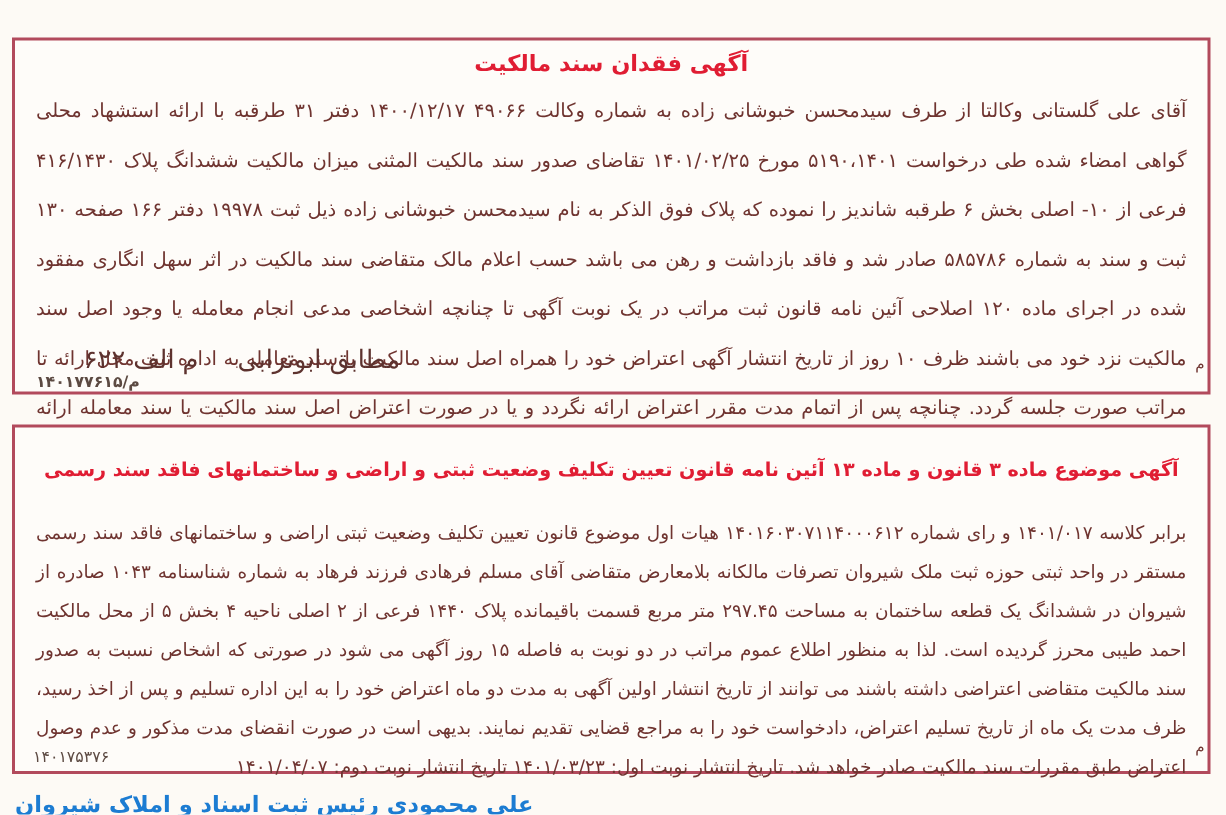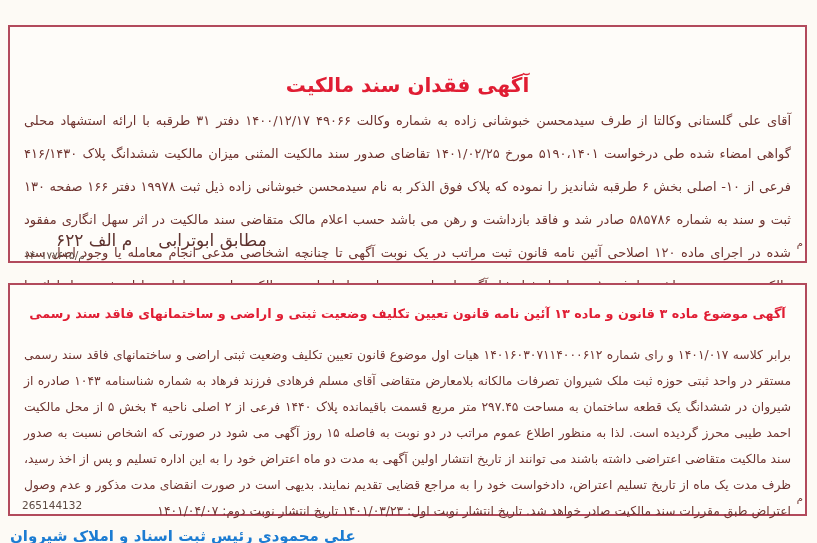--- a/index.html
+++ b/index.html
@@ -15,42 +15,42 @@
     border:2px solid #b24a5c;
     background:#fefcf9;
   }
   .box-1{ top:25px;  height:238px; }
   .box-2{ top:283px; height:233px; }
 
   .notice-title{
     text-align:center; font-weight:bold;
     color:#e01d33;
   }
-  .box-1 .notice-title{ font-size:20px; padding-top:6px; letter-spacing:.5px;margin-top:40px; }
+  .box-1 .notice-title{ font-size:15px; padding-top:6px; letter-spacing:.5px; }
   .box-2 .notice-title{ font-size:12.8px; padding-top:7px;margin-top:14px; }
 
   .notice-body{
     direction:rtl; unicode-bidi:embed;
     text-align:justify;
     color:#6f3430;
     padding:0 14px;
   }
   .box-1 .notice-body{ margin-top:7px; font-size:13px;   line-height:33px; }
   .box-2 .notice-body{ margin-top:21px; font-size:12.3px; line-height:26px;   }
 
   .sig-row-1{
     position:absolute; bottom:11px; left:46px;
     display:flex; direction:ltr; gap:26px;
     color:#5d322e; font-size:17px; white-space:nowrap;
   }
   .ref-number{
     position:absolute; color:#5c4a42; font-size:10.5px;
     direction:ltr; white-space:nowrap;
   }
-  .box-1 .ref-number{ left:14px; bottom:0px; }
+  .box-1 .ref-number{ left:14px; bottom:0px;font-weight:bold; }
   .box-2 .ref-number{ left:12px; bottom:3px; }
 
   .edge-mark{
     position:absolute; right:2px; font-size:10px; color:#6f3430;
   }
   .box-1 .edge-mark{ bottom:12px; }
   .box-2 .edge-mark{ bottom:10px; }
 
   .sig-blue{
     text-align:left; font-weight:bold;
@@ -78,18 +78,18 @@
     <span class="edge-mark">م</span>
   </section>
 
   <section class="notice-box box-2">
     <h1 class="notice-title">آگهی موضوع ماده ۳ قانون و ماده ۱۳ آئین نامه قانون تعیین تکلیف وضعیت ثبتی و اراضی و ساختمانهای فاقد سند رسمی</h1>
 
     <p class="notice-body">برابر کلاسه ۱۴۰۱/۰۱۷ و رای شماره ۱۴۰۱۶۰۳۰۷۱۱۴۰۰۰۶۱۲ هیات اول موضوع قانون تعیین تکلیف وضعیت ثبتی اراضی و ساختمانهای فاقد سند رسمی مستقر در واحد ثبتی حوزه ثبت ملک شیروان تصرفات مالکانه بلامعارض متقاضی آقای مسلم فرهادی فرزند فرهاد به شماره شناسنامه ۱۰۴۳ صادره از شیروان در ششدانگ یک قطعه ساختمان به مساحت ۲۹۷.۴۵ متر مربع قسمت باقیمانده پلاک ۱۴۴۰ فرعی از ۲ اصلی ناحیه ۴ بخش ۵ از محل مالکیت احمد طیبی محرز گردیده است. لذا به منظور اطلاع عموم مراتب در دو نوبت به فاصله ۱۵ روز آگهی می شود در صورتی که اشخاص نسبت به صدور سند مالکیت متقاضی اعتراضی داشته باشند می توانند از تاریخ انتشار اولین آگهی به مدت دو ماه اعتراض خود را به این اداره تسلیم و پس از اخذ رسید، ظرف مدت یک ماه از تاریخ تسلیم اعتراض، دادخواست خود را به مراجع قضایی تقدیم نمایند. بدیهی است در صورت انقضای مدت مذکور و عدم وصول اعتراض طبق مقررات سند مالکیت صادر خواهد شد. تاریخ انتشار نوبت اول: ۱۴۰۱/۰۳/۲۳ تاریخ انتشار نوبت دوم: ۱۴۰۱/۰۴/۰۷</p>
 
     <div class="sig-blue">علی محمودی رئیس ثبت اسناد و املاک شیروان</div>
 
-    <span class="ref-number">265144132</span>
+    <span class="ref-number">۱۴۰۱۷۵۳۷۶</span>
 
     <span class="edge-mark">م</span>
   </section>
 
 </div>
 
 </body></html>

